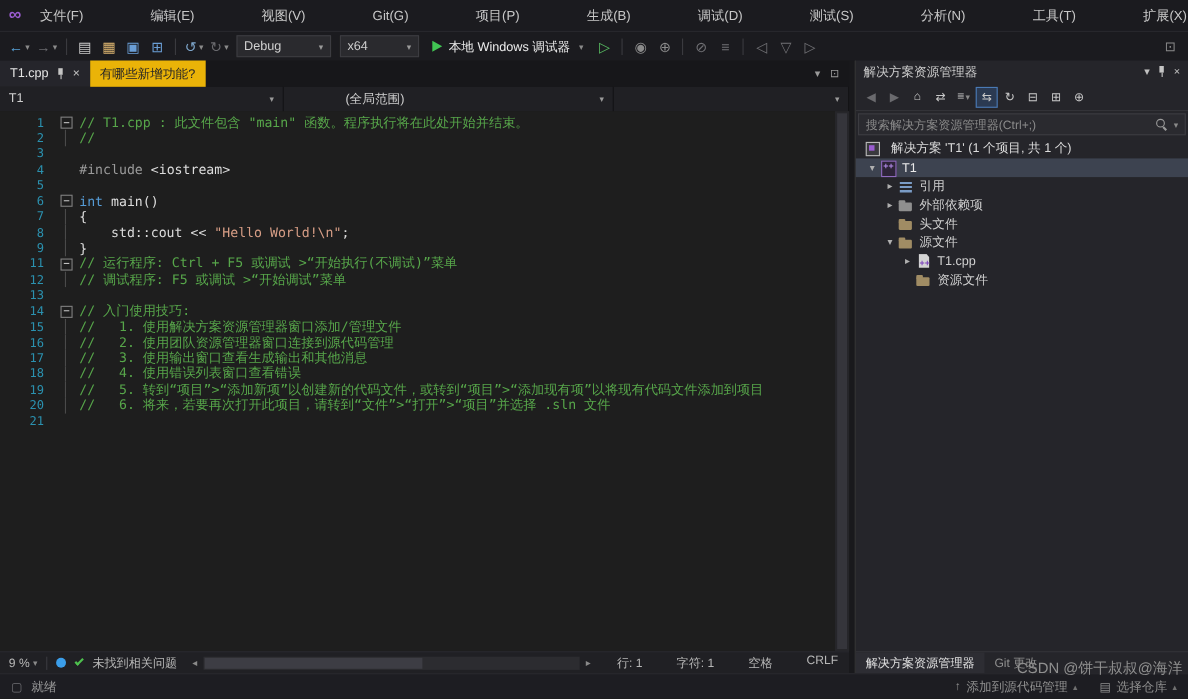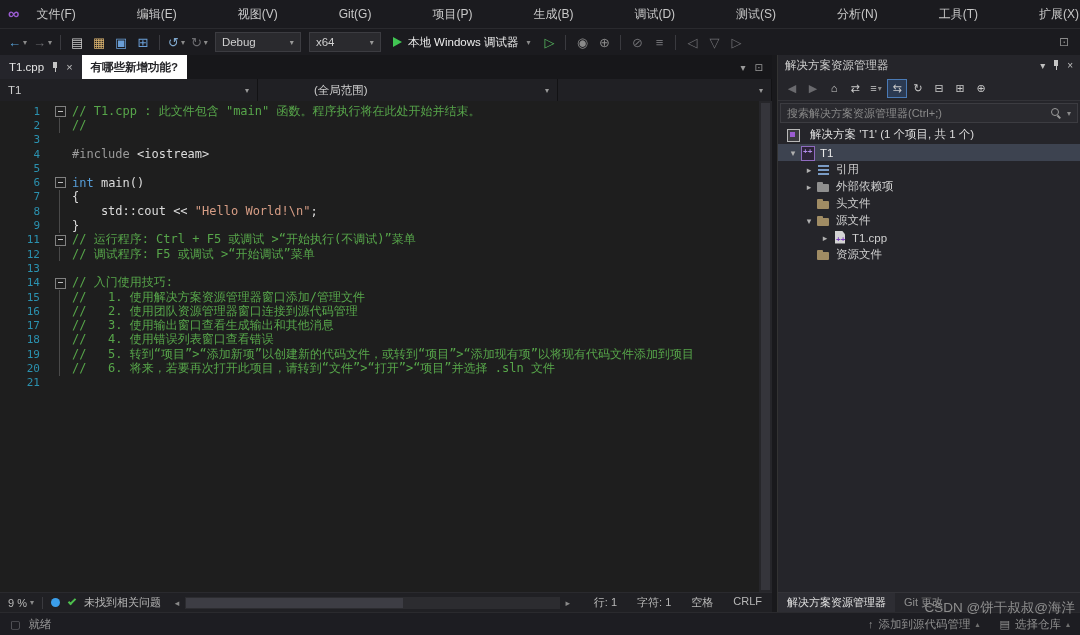--- a/index.html
+++ b/index.html
@@ -39,21 +39,21 @@
   .runbtn::after{content:"\25BE";font-size:8px;color:#8a8a8a;margin-left:2px;}
   .play-tri{width:0;height:0;border-left:9px solid #41c553;border-top:5.5px solid transparent;border-bottom:5.5px solid transparent;}
   .tb-fill{margin-left:auto;}
 
   
   .main{flex:1;display:flex;min-height:0;}
   .editor-col{width:772px;display:flex;flex-direction:column;background:#1e1e1e;min-height:0;flex:none;}
   .tabrow{height:24px;background:#17171a;display:flex;align-items:stretch;flex:none;}
   .tab{display:flex;align-items:center;gap:6px;padding:0 9px;font-size:11.5px;white-space:nowrap;}
   .tab.active{background:#25252b;color:#e4e4e4;}
-  .tab.inactive{background:#ffffff;color:#232327;font-weight:bold;}
+  .tab.inactive{background:#eab308;color:#232327;}
   .tab .ticon{color:#c0c0c0;font-size:11px;line-height:1;}
   .tab-extras{margin-left:auto;display:flex;align-items:center;gap:9px;padding:0 9px;color:#9a9a9a;font-size:10px;}
   .navbar{height:22px;display:flex;background:#202024;flex:none;}
   .navbox{display:flex;align-items:center;justify-content:space-between;padding:0 8px;font-size:11.5px;color:#cfcfcf;border-right:1px solid #121214;}
   .navbox::after{content:"\25BE";font-size:8px;color:#9a9a9a;margin-left:8px;}
   .navbox.b1{width:258px;}
   .navbox.b2{width:252px;margin-left:48px;}
   .navbox.b3{flex:1;}
 
   .code-wrap{flex:1;display:flex;min-height:0;}
@@ -77,21 +77,21 @@
   .estrip{height:20px;background:#202024;border-top:1px solid #2a2a2e;display:flex;align-items:center;gap:8px;padding-left:8px;font-size:11px;color:#b8b8b8;flex:none;}
   .zoom{display:flex;align-items:center;gap:3px;}
   .zoom::after{content:"\25BE";font-size:8px;color:#8a8a8a;}
   .vdiv{width:1px;height:12px;background:#3a3a3f;flex:none;}
   .health-dot{width:9px;height:9px;border-radius:50%;background:#3b9eea;flex:none;}
   .checkmark{width:8px;height:4px;border-left:2px solid #4ec04e;border-bottom:2px solid #4ec04e;transform:rotate(-45deg);margin-top:-3px;flex:none;}
   .hscroll{flex:1;display:flex;align-items:center;height:100%;}
   .harrow{width:16px;color:#8a8a8a;font-size:9px;text-align:center;flex:none;}
   .htrack{flex:1;height:12px;background:#2c2c30;position:relative;}
   .hthumb{position:absolute;left:1px;top:1px;bottom:1px;width:58%;background:#3d3d44;}
-  .epos{display:flex;flex:none;}
+  .epos{display:flex;flex:none;gap:11px;}
   .epos span{padding:0 10px;white-space:nowrap;}
 
   .splitter{width:5px;background:#19191c;flex:none;}
 
   
   .panel{flex:1;background:#25252a;border-left:1px solid #333;display:flex;flex-direction:column;min-height:0;}
   .ptitle{height:21px;display:flex;align-items:center;gap:6px;padding:0 7px;font-size:11.5px;color:#cccccc;flex:none;}
   .ptitle .sp{flex:1;}
   .pticon{color:#c0c0c0;font-size:10px;line-height:1;}
   .ptools{height:25px;display:flex;align-items:center;gap:1px;padding:0 4px;border-bottom:1px solid #333338;flex:none;}
@@ -473,21 +473,21 @@
           <div class="trow" style="padding-left: 24px;">
             <span class="arr">▾</span>
             <span class="tre-ico i-folder"></span>
             <span class="tlabel">源文件</span>
           </div>
           <div class="trow" style="padding-left: 40px;">
             <span class="arr">▸</span>
             <span class="tre-ico i-cpp-file"></span>
             <span class="tlabel">T1.cpp</span>
           </div>
-          <div class="trow" style="padding-left: 24px;">
+          <div class="trow" style="padding-left: 40px;">
             <span class="arr"></span>
             <span class="tre-ico i-folder"></span>
             <span class="tlabel">资源文件</span>
           </div>
         </div>
       <div class="pfill"></div>
       <div class="ptabs">
           <div class="ptab active">解决方案资源管理器</div>
           <div class="ptab">Git 更改</div>
         </div>

